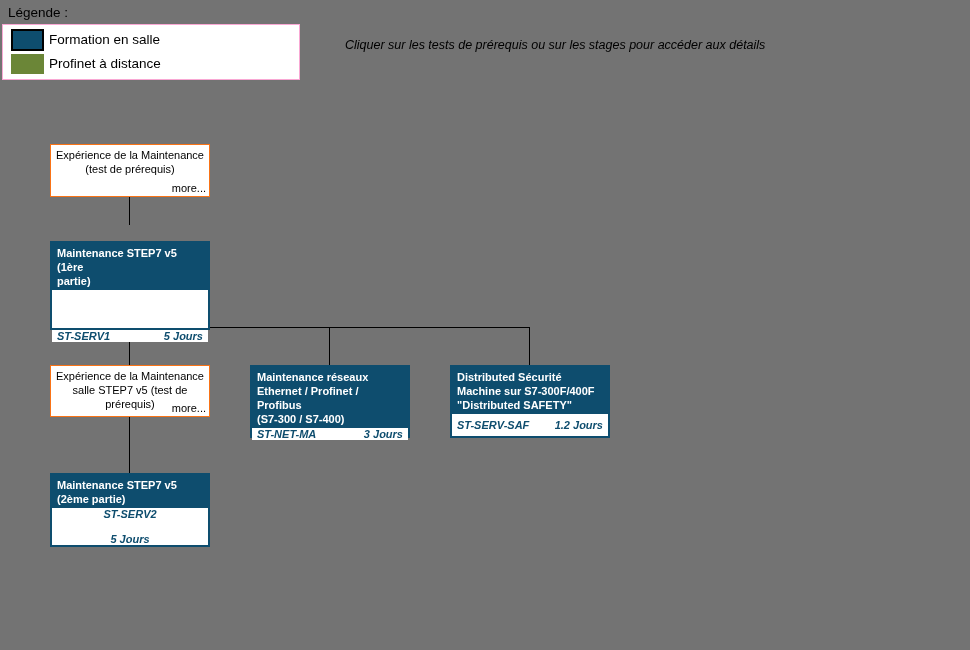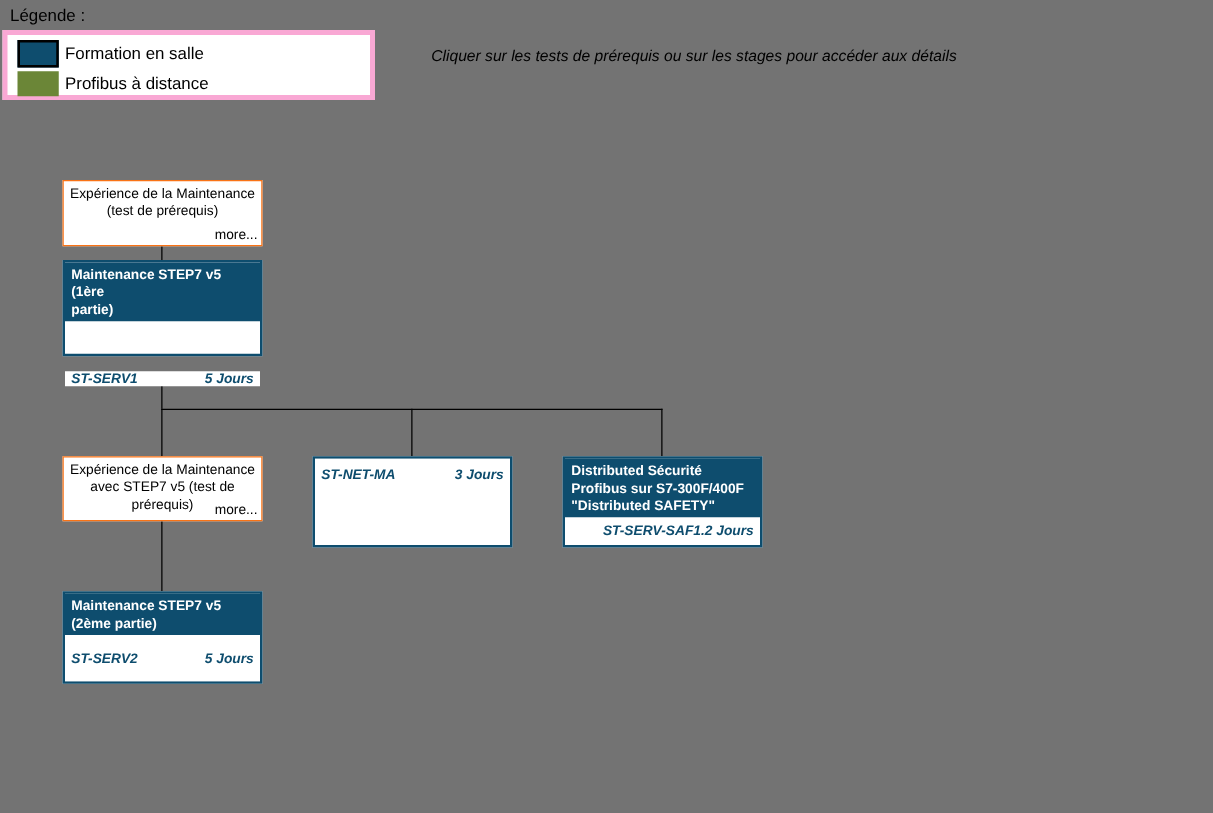--- a/index.html
+++ b/index.html
@@ -6,21 +6,21 @@
   body { background:#ffffff; font-family:"Liberation Sans", sans-serif; }
   .canvas {
     position:relative; width:970px; height:650px; background:#737373;
     overflow:hidden; color:#000;
   }
 
   
   .legend-title { position:absolute; left:8px; top:5px; font-size:13.5px; color:#000; }
   .legend-box {
     position:absolute; left:2px; top:24px; width:298px; height:56px;
-    border:4px solid #f9a8d4; background:#fff;
+    border:1px solid #f9a8d4; background:#fff;
   }
   .swatch { position:absolute; left:8px; width:33px; }
   .swatch-classroom { top:4px; height:22px; background:#0e4d6e; border:2px solid #000; }
   .swatch-distance { top:29px; height:20px; background:#6b8637; }
   .legend-label { position:absolute; left:46px; font-size:13.5px; white-space:nowrap; }
   .legend-label-1 { top:7px; }
   .legend-label-2 { top:31px; }
 
   
   .instruction {
@@ -48,50 +48,50 @@
   #prereq2 { left:50px; top:365px; width:160px; height:52px; }
   .more-link {
     position:absolute; right:3px; bottom:1px; font-size:11px; color:#000;
   }
 
   
   .course {
     position:absolute; width:160px; background:#fff; border:2px solid #0e4d6e;
     display:flex; flex-direction:column; cursor:pointer;
   }
-  #serv1   { left:50px;  top:208px; height:77px;gap:40px; }
+  #serv1   { left:50px;  top:241px; height:89px;gap:40px; }
   #netma   { left:250px; top:365px; height:73px; }
   #servsaf { left:450px; top:365px; height:73px; }
   #serv2   { left:50px;  top:473px; height:74px; }
   .course-header {
     flex:1; background:#0e4d6e; color:#ffffff; font-weight:bold;
     font-size:11px; line-height:14px; padding:3px 5px 2px 5px;
   }
   .course-footer {
     background:#ffffff; color:#0e4d6e; font-weight:bold; font-size:11px;
     display:flex; align-items:center; justify-content:space-between;
     padding:0 5px;
     font-style:italic;
   }
   #serv1 .course-footer   { height:27px; }
   #netma .course-footer   { height:26px; }
-  #servsaf .course-footer { height:26px;justify-content:flex-end; }
-  #serv2 .course-footer   { height:44px; }
+  #servsaf .course-footer { height:26px; }
+  #serv2 .course-footer   { height:44px;flex-direction:column; }
 </style>
 </head>
 <body>
 
 <div class="canvas">
 
   <div class="legend-title">Légende :</div>
   <div class="legend-box">
     <div class="swatch swatch-classroom"></div>
     <div class="legend-label legend-label-1">Formation en salle</div>
     <div class="swatch swatch-distance"></div>
-    <div class="legend-label legend-label-2">Profibus à distance</div>
+    <div class="legend-label legend-label-2">Profinet à distance</div>
   </div>
 
   <div class="instruction">Cliquer sur les tests de prérequis ou sur les stages pour accéder aux détails</div>
 
   <div class="line" id="c1"></div>
   <div class="line" id="c2"></div>
   <div class="line" id="c3"></div>
   <div class="line" id="c4"></div>
   <div class="line" id="c5"></div>
   <div class="line" id="c6"></div>
@@ -109,36 +109,41 @@
       <div>partie)</div>
     </div>
     <div class="course-footer">
       <span>ST-SERV1</span>
       <span>5 Jours</span>
     </div>
   </div>
 
   <div class="prereq" id="prereq2">
     <div>Expérience de la Maintenance</div>
-    <div>avec STEP7 v5 (test de</div>
+    <div>salle STEP7 v5 (test de</div>
     <div>prérequis)</div>
     <span class="more-link">more...</span>
   </div>
 
   <div class="course" id="netma">
+    <div class="course-header">
+      <div>Maintenance réseaux</div>
+      <div>Ethernet / Profinet / Profibus</div>
+      <div>(S7-300 / S7-400)</div>
+    </div>
     <div class="course-footer">
       <span>ST-NET-MA</span>
       <span>3 Jours</span>
     </div>
   </div>
 
   <div class="course" id="servsaf">
     <div class="course-header">
       <div>Distributed Sécurité</div>
-      <div>Profibus sur S7-300F/400F</div>
+      <div>Machine sur S7-300F/400F</div>
       <div>"Distributed SAFETY"</div>
     </div>
     <div class="course-footer">
       <span>ST-SERV-SAF</span>
       <span>1.2 Jours</span>
     </div>
   </div>
 
   <div class="course" id="serv2">
     <div class="course-header">

